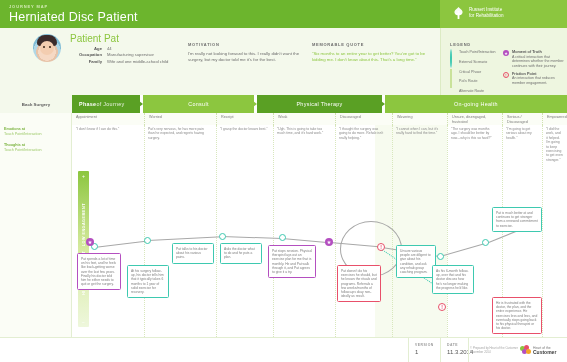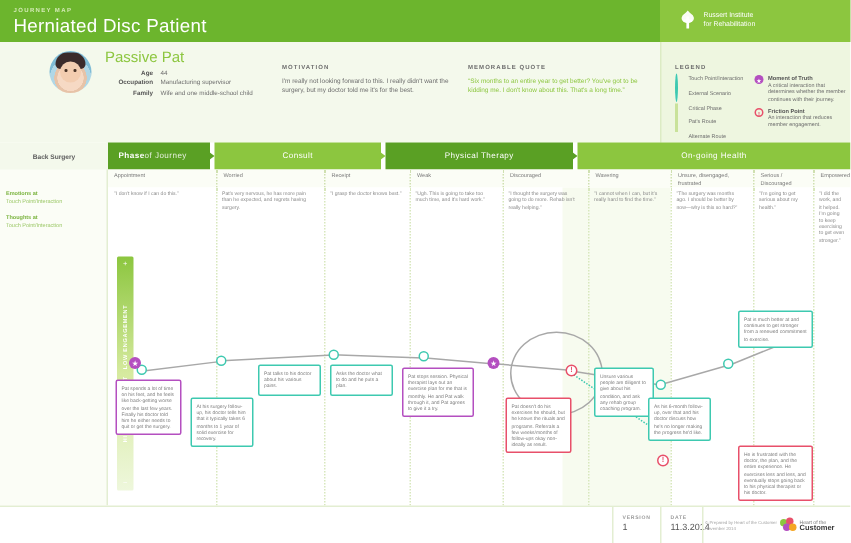--- a/index.html
+++ b/index.html
@@ -154,21 +154,21 @@
 
   <div class="persona"></div>
 
   <div class="avatar">
     <div class="hair"></div>
     <div class="face"></div>
     <div class="eye" style="left:10px"></div>
     <div class="eye" style="left:16px"></div>
   </div>
 
-  <div class="p-name">Passive Pat</div>
+  <div class="p-name">Patient Pat</div>
   <div class="p-rows">
     <div class="r">
         <div class="k">Age</div>
         <div>44</div>
       </div>
     <div class="r">
         <div class="k">Occupation</div>
         <div>Manufacturing supervisor</div>
       </div>
     <div class="r">

